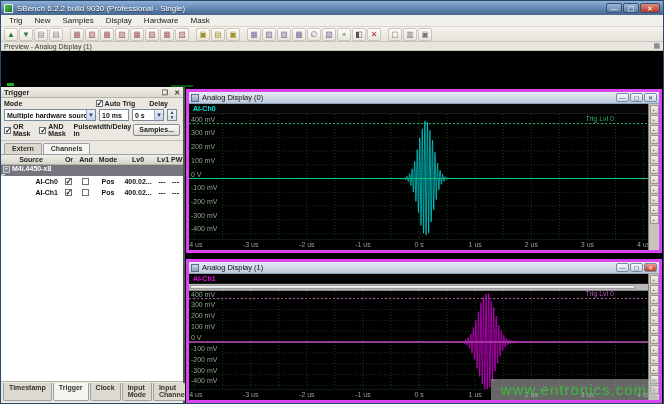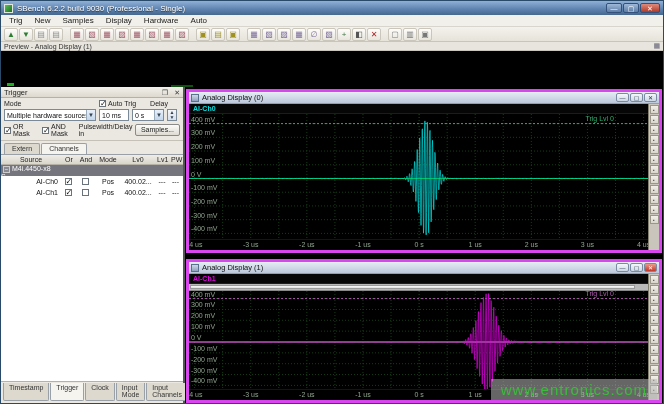--- a/index.html
+++ b/index.html
@@ -27,21 +27,21 @@
   .preview-label { height:9px; background:#e8e5de; border-bottom:1px solid #cac6bb; font-size:7px; color:#333; padding:0 3px; display:flex; align-items:center; justify-content:space-between; flex:0 0 auto; }
   .pv-ico { font-size:7px; color:#667; }
   .preview-canvas { height:36px; background:#000; position:relative; flex:0 0 auto; }
   .pv-tick { position:absolute; left:6px; bottom:1px; width:7px; height:3px; background:#1fae1f; }
   .pv-tick2 { position:absolute; left:170px; bottom:0; width:22px; height:2px; background:#0d520d; }
 
   
   .main { flex:1; display:flex; min-height:0; background:#000; }
 
   
-  .trigger-panel { width:184px; flex:0 0 auto; background:#ebe8e1; border-right:2px solid #555; display:flex; flex-direction:column; }
+  .trigger-panel { width:184px; flex:0 0 auto; background:#ebe8e1; border-right:2px solid #555; display:flex; flex-direction:column;font-weight:bold; }
   .panel-title { height:11px; background:linear-gradient(#f2f0ea,#ddd9cf); border-bottom:1px solid #b5b1a6; display:flex; align-items:center; justify-content:space-between; padding:0 3px; font-size:7.5px; color:#222; }
   .pt-ico { font-size:7px; color:#444; margin-left:4px; cursor:default; }
   .mode-area { padding:2px 3px 3px; border-bottom:1px solid #c5c1b6; }
   .m-row { display:flex; align-items:center; font-size:7px; color:#222; margin-bottom:2px; }
   .cb { width:7px; height:7px; border:1px solid #6a737b; background:#fff; display:inline-block; position:relative; margin-right:2px; flex:0 0 auto; }
   .cb.on::after { content:"✓"; position:absolute; top:-2px; left:0; font-size:8px; color:#111; }
   .combo { height:12px; border:1px solid #7a8a99; background:#fff; font-size:7px; display:flex; align-items:center; padding-left:2px; position:relative; color:#111; white-space:nowrap; overflow:hidden; }
   .combo .arr { position:absolute; right:0; top:0; bottom:0; width:9px; background:linear-gradient(#e8f0fa,#c4d6ec); border-left:1px solid #9ab; font-size:6px; text-align:center; line-height:11px; color:#345; }
   .spinner { width:10px; height:12px; border:1px solid #7a8a99; background:linear-gradient(#f4f6f9,#d7e0ec); display:flex; flex-direction:column; }
   .spinner span { flex:1; font-size:5px; line-height:5px; text-align:center; color:#345; }
@@ -103,21 +103,21 @@
       <span class="wc close">✕</span>
     </span>
   </div>
 
   <div class="menubar" id="menubar">
       <span class="menu-item">Trig</span>
       <span class="menu-item">New</span>
       <span class="menu-item">Samples</span>
       <span class="menu-item">Display</span>
       <span class="menu-item">Hardware</span>
-      <span class="menu-item">Auto</span>
+      <span class="menu-item">Mask</span>
     </div>
 
   <div class="toolbar" id="toolbar">
       <span class="tbtn"><span style="color: rgb(46, 125, 50);">▲</span></span>
       <span class="tbtn"><span style="color: rgb(46, 125, 50);">▼</span></span>
       <span class="tbtn"><span style="color: rgb(138, 138, 138);">▤</span></span>
       <span class="tbtn"><span style="color: rgb(138, 138, 138);">▤</span></span>
       <span class="tbtn gap"><span style="color: rgb(160, 90, 106);">▦</span></span>
       <span class="tbtn"><span style="color: rgb(160, 90, 106);">▧</span></span>
       <span class="tbtn"><span style="color: rgb(160, 90, 106);">▦</span></span>

